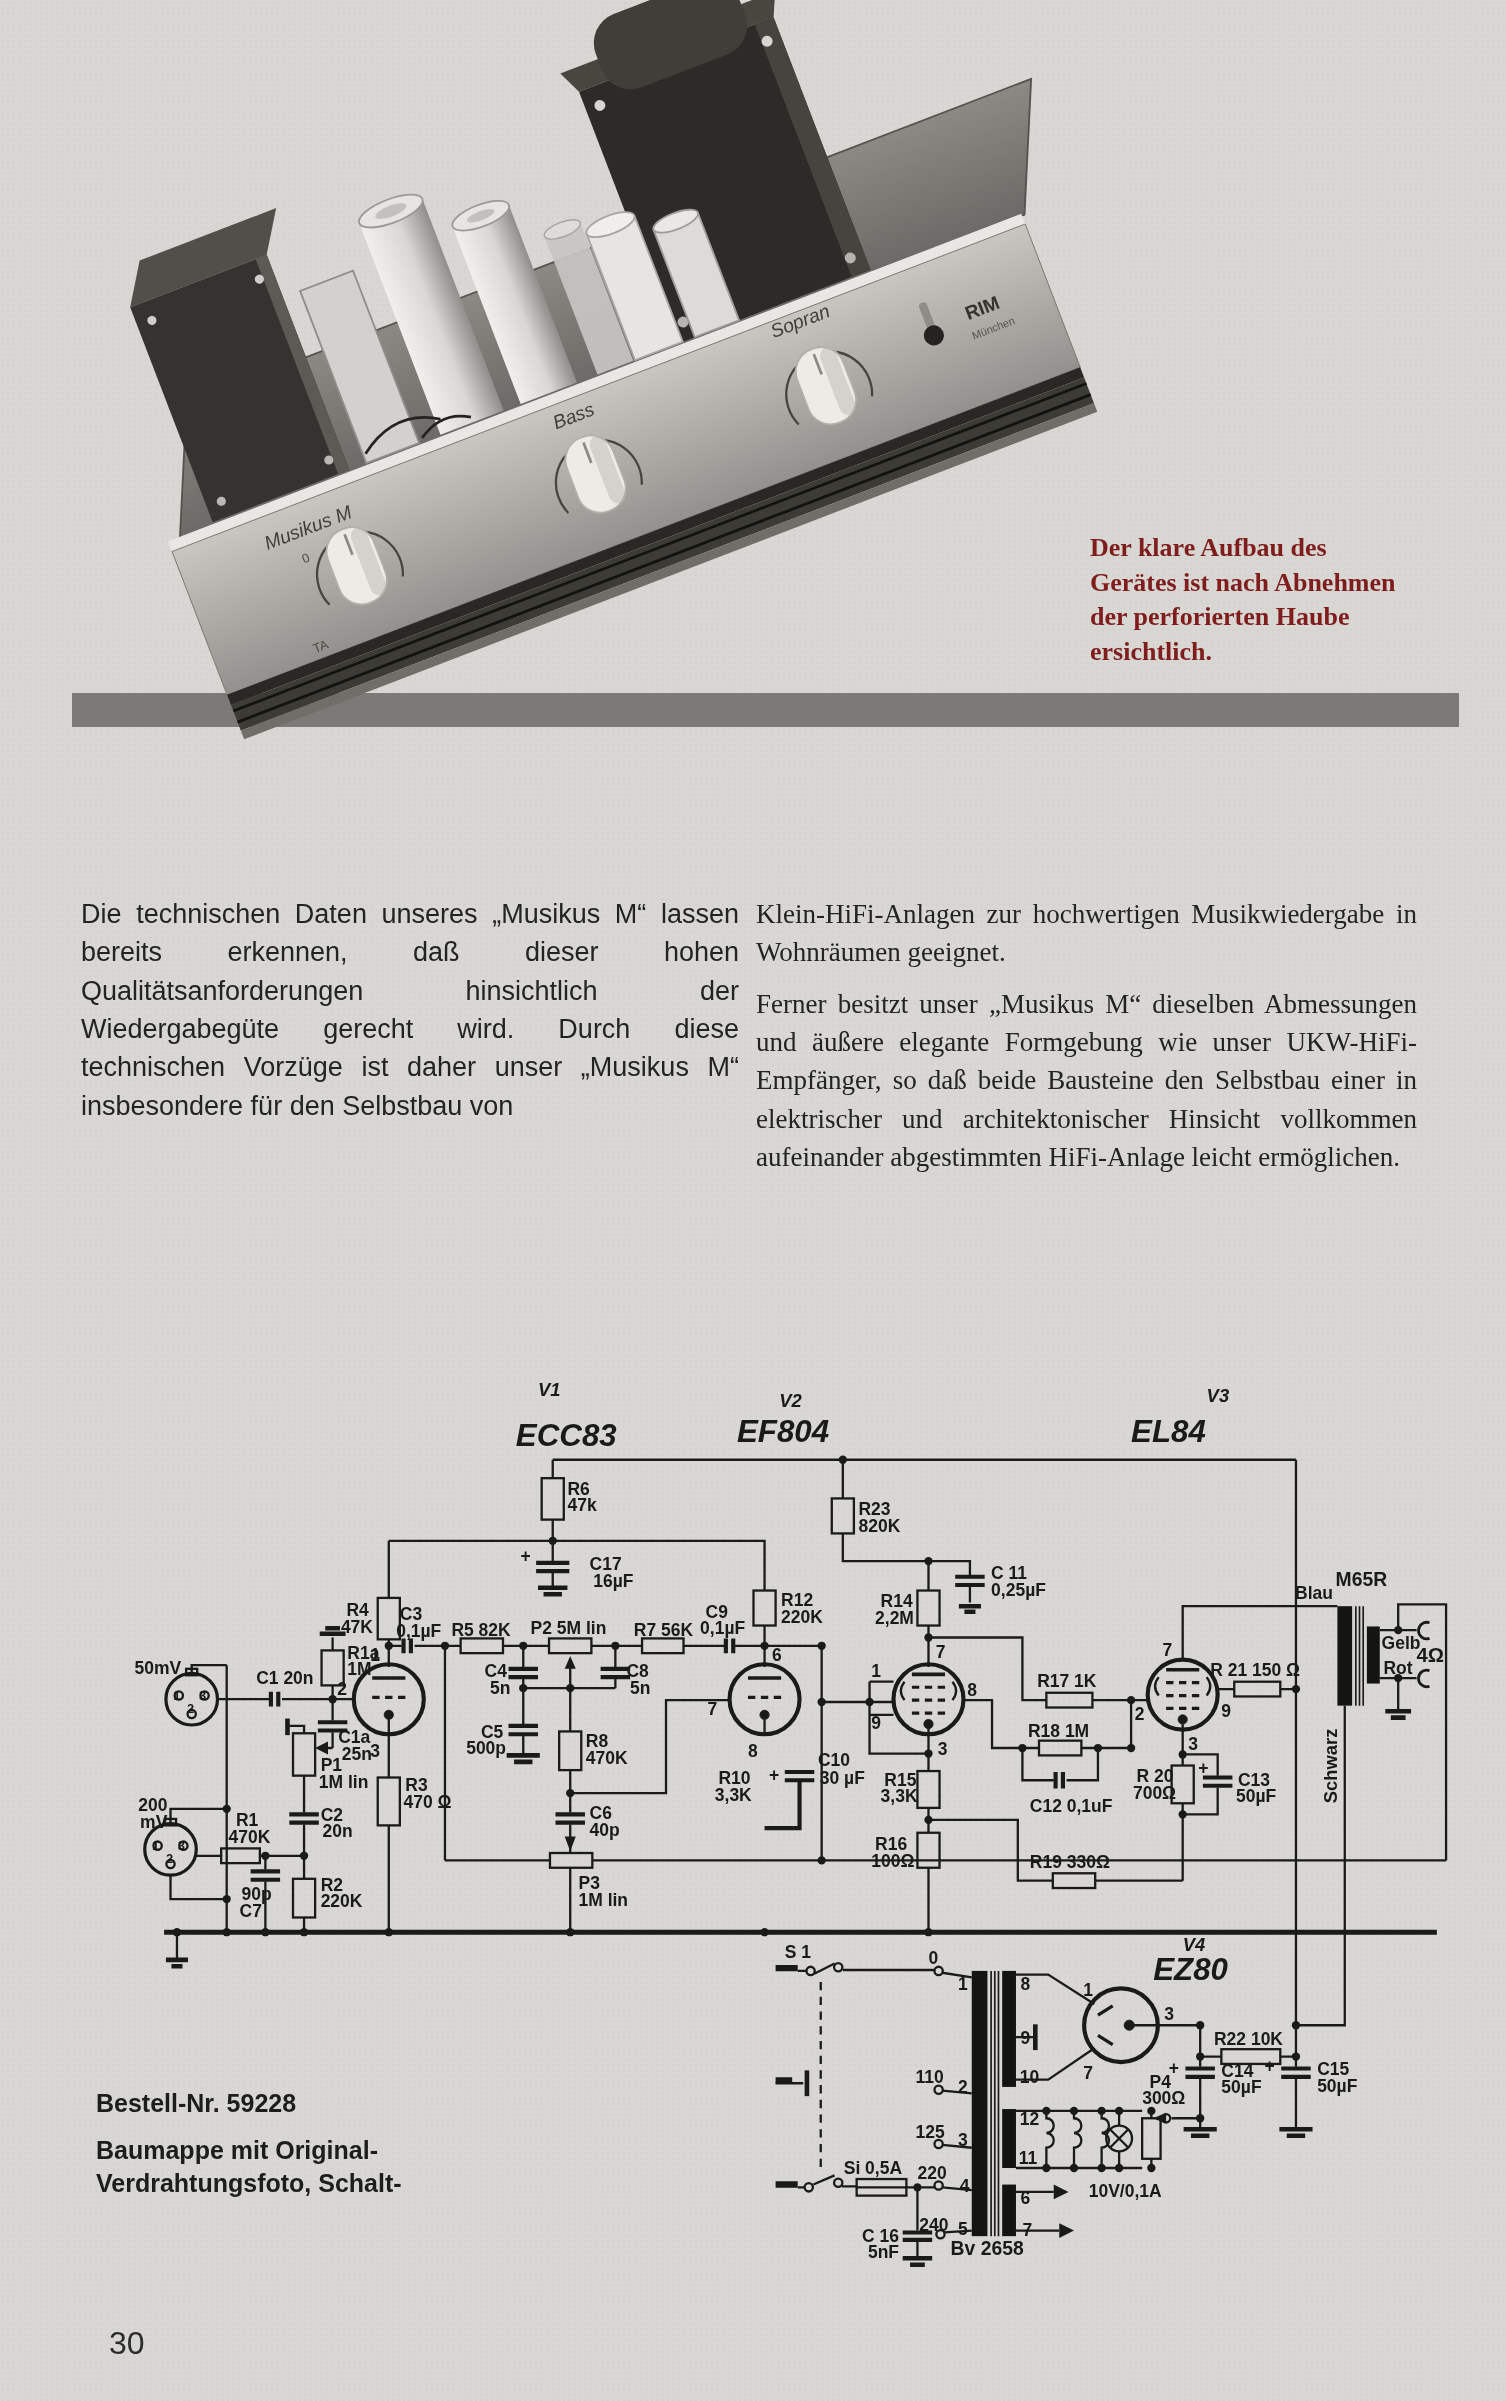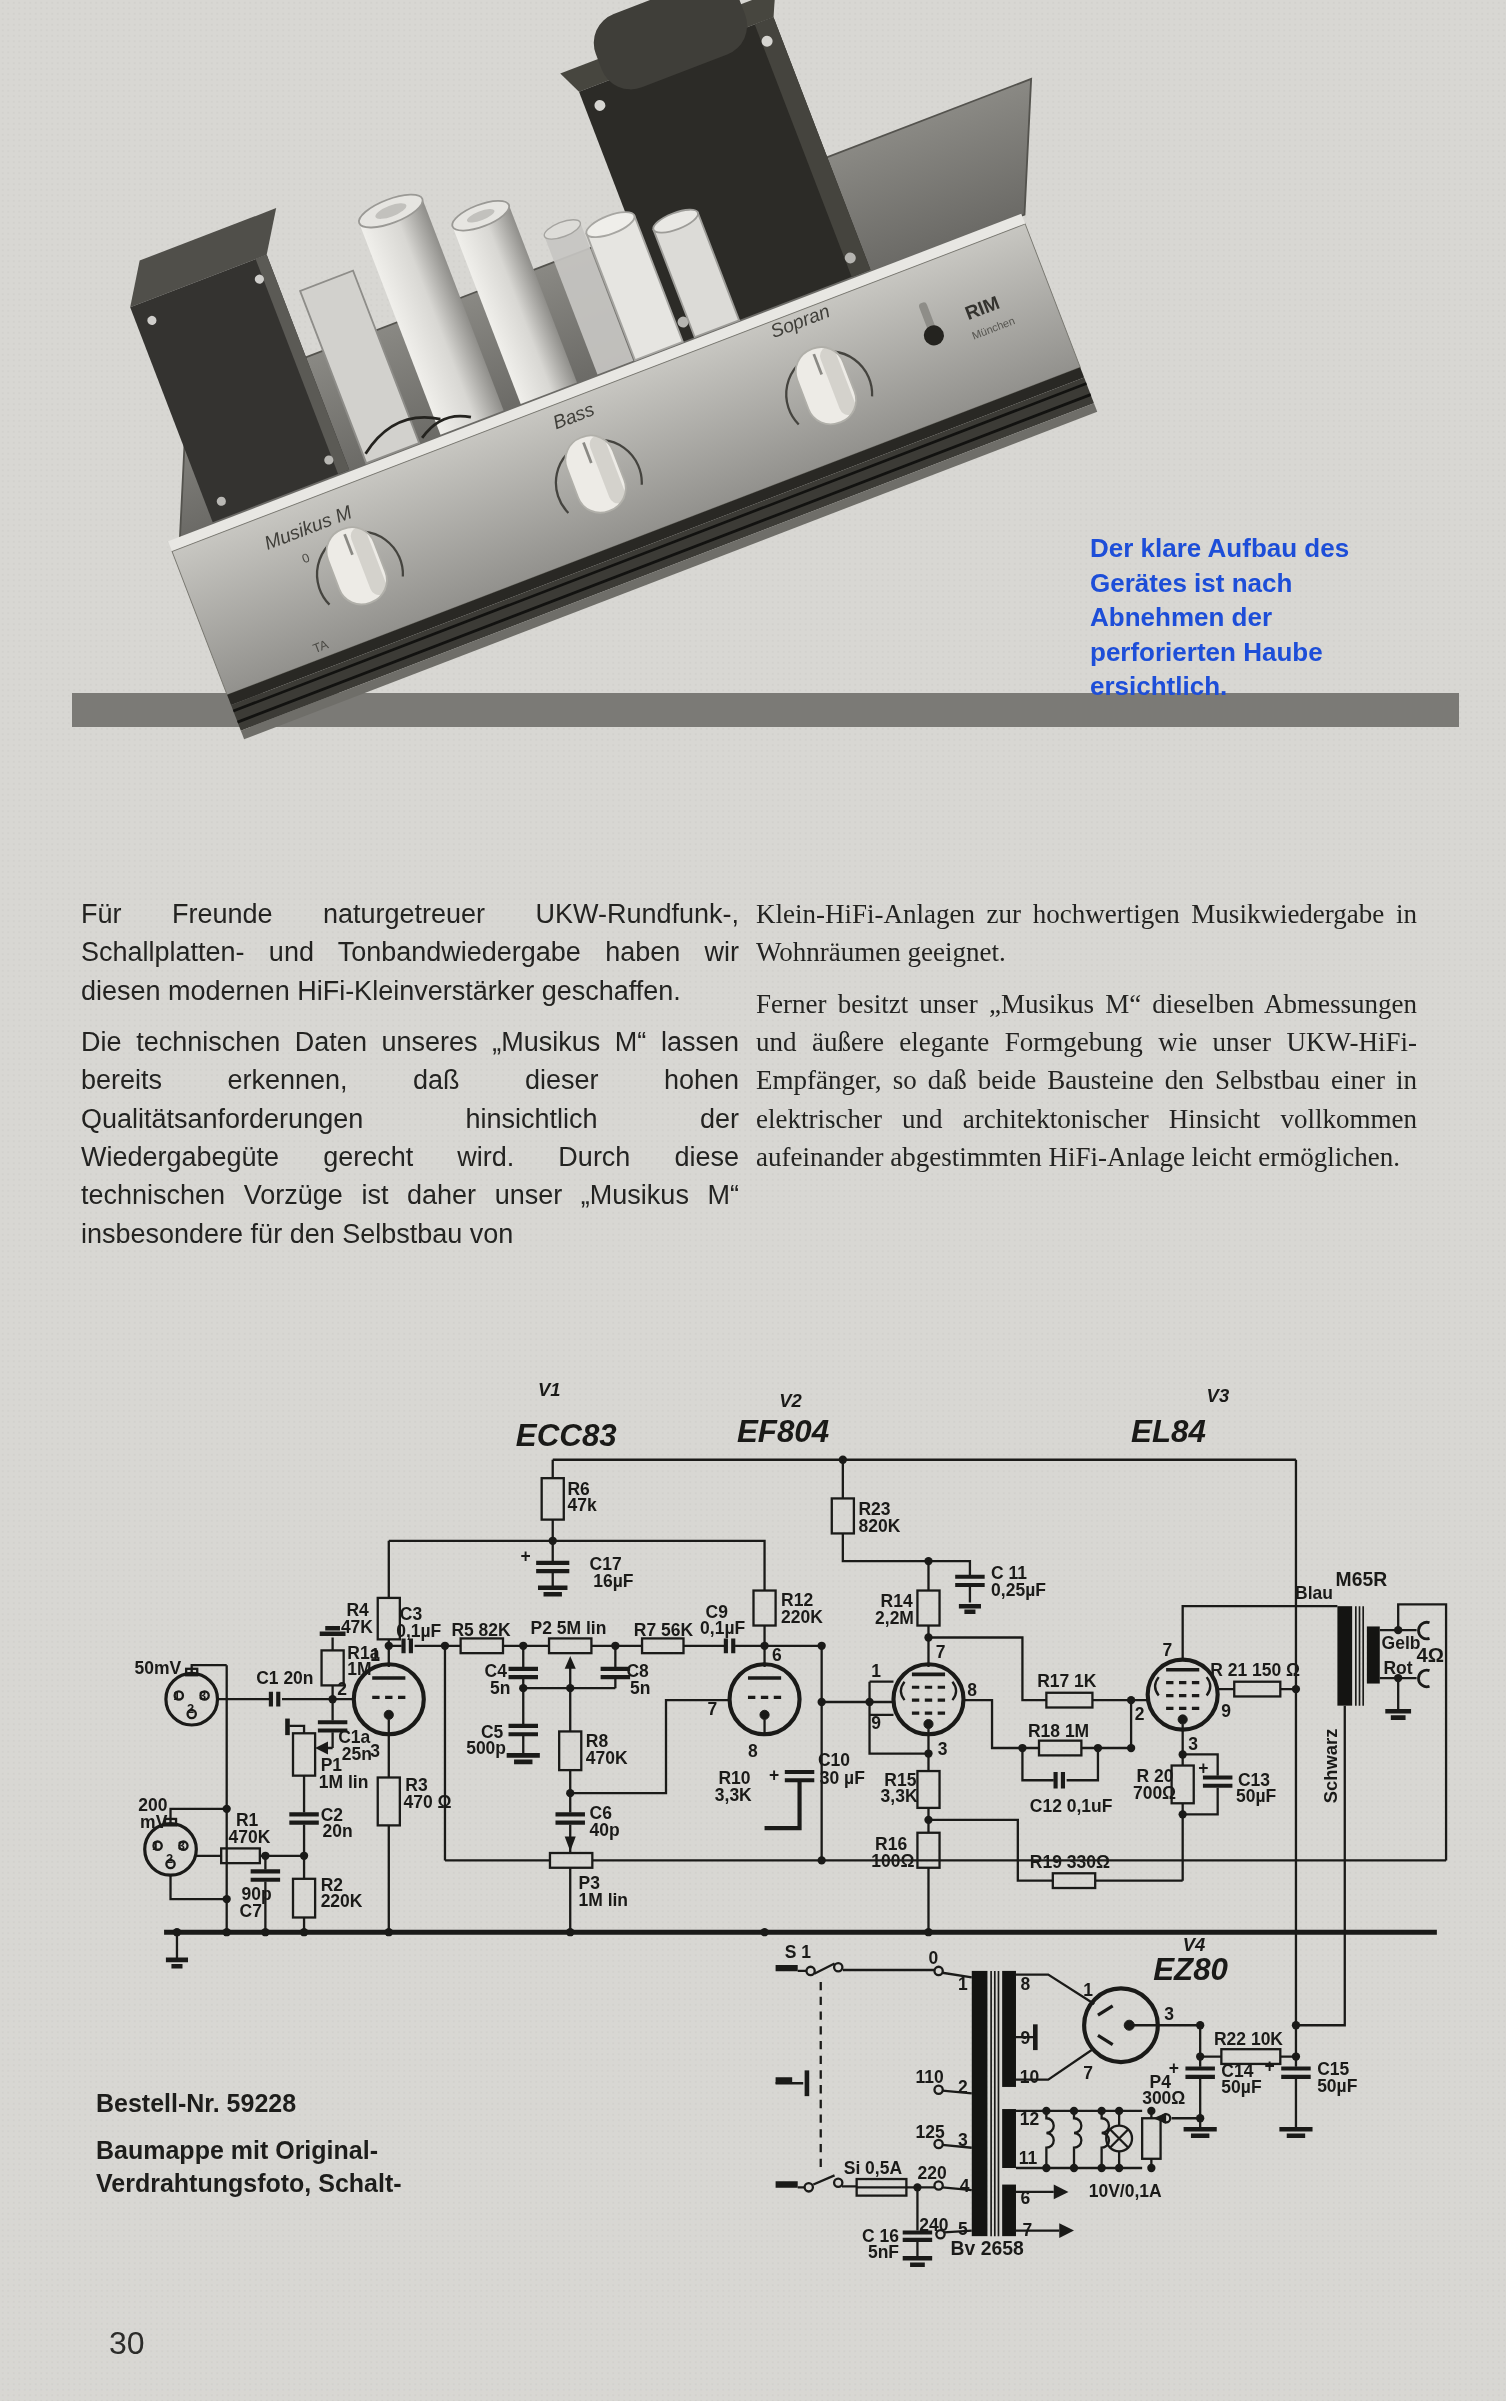--- a/index.html
+++ b/index.html
@@ -1,21 +1,21 @@
 <!DOCTYPE html>
 <html style="font-size:14.7px"><head>
 <meta charset="utf-8">
 <style>
   html,body{margin:0;padding:0;}
   body{width:1507px;height:2401px;position:relative;background:#d8d7d3;font-family:"Liberation Sans",sans-serif;overflow:hidden;}
   body::before{content:"";position:absolute;inset:0;background-image:radial-gradient(#cbcac6 0.9px,transparent 0.9px);background-size:5.5px 5.5px;opacity:.5;pointer-events:none;}
   .abs{position:absolute;}
   #divider-bar{left:72px;top:693px;width:1387px;height:34px;background:#7b7a76;}
   #photo{left:48px;top:-5.5px;width:1124px;height:997px;z-index:3;}
-  #caption{left:1090px;top:531px;width:328px;font-size:26px;font-weight:bold;line-height:1.33;color:#1d4ed8;z-index:4;}
+  #caption{left:1090px;top:531px;width:328px;font-size:26px;font-weight:bold;line-height:1.33;color:#7f1d1d;z-index:4;font-family:Liberation Serif, serif;}
   #article{left:81px;top:895px;width:1361px;color:#232321;}
   .col{position:absolute;top:0;font-size:27px;line-height:1.42;text-align:justify;}
   #col-left{left:0;width:658px;}
   #col-right{left:675px;width:661px;font-family:Liberation Serif, serif;}
   .col p{margin:0 0 13px 0;}
   #schematic{left:0;top:0;width:1507px;height:2401px;z-index:2;}
   #order-block{left:96px;top:2087px;width:372px;font-size:25px;font-weight:bold;color:#1d1d1b;line-height:1.3;}
   .order-right{text-align:left;}
   .order-split{display:flex;justify-content:space-between;}
   .order-gap{height:14.7px;}
@@ -124,21 +124,20 @@
     <text x="1056" y="504" font-size="21" font-weight="bold" fill="#34332f">RIM</text>
     <text x="1054" y="526" font-size="12" fill="#55544f">München</text>
   </g>
 </svg>
 
 <div id="caption" class="abs">Der klare Aufbau des Gerätes ist nach Abnehmen der perforierten Haube ersichtlich.</div>
 <div id="divider-bar" class="abs"></div>
 
 <div id="article" class="abs">
   <div id="col-left" class="col">
-    <p>Für Freunde naturgetreuer UKW-Rundfunk-, Schallplatten- und Tonbandwiedergabe haben wir diesen modernen HiFi-Kleinverstärker geschaffen.</p>
     <p>Die technischen Daten unseres „Musikus M“ lassen bereits erkennen, daß dieser hohen Qualitätsanforderungen hinsichtlich der Wiedergabegüte gerecht wird. Durch diese technischen Vorzüge ist daher unser „Musikus M“ insbesondere für den Selbstbau von</p>
   </div>
   <div id="col-right" class="col">
     <p>Klein-HiFi-Anlagen zur hochwertigen Musikwiedergabe in Wohnräumen geeignet.</p>
     <p>Ferner besitzt unser „Musikus M“ dieselben Abmessungen und äußere elegante Formgebung wie unser UKW-HiFi-Empfänger, so daß beide Bausteine den Selbstbau einer in elektrischer und architektonischer Hinsicht vollkommen aufeinander abgestimmten HiFi-Anlage leicht ermöglichen.</p>
   </div>
 </div>
 
 <svg id="schematic" class="abs" viewBox="0 0 1636 2607">
   <g stroke="#1a1a18" stroke-width="2.5" fill="none">

